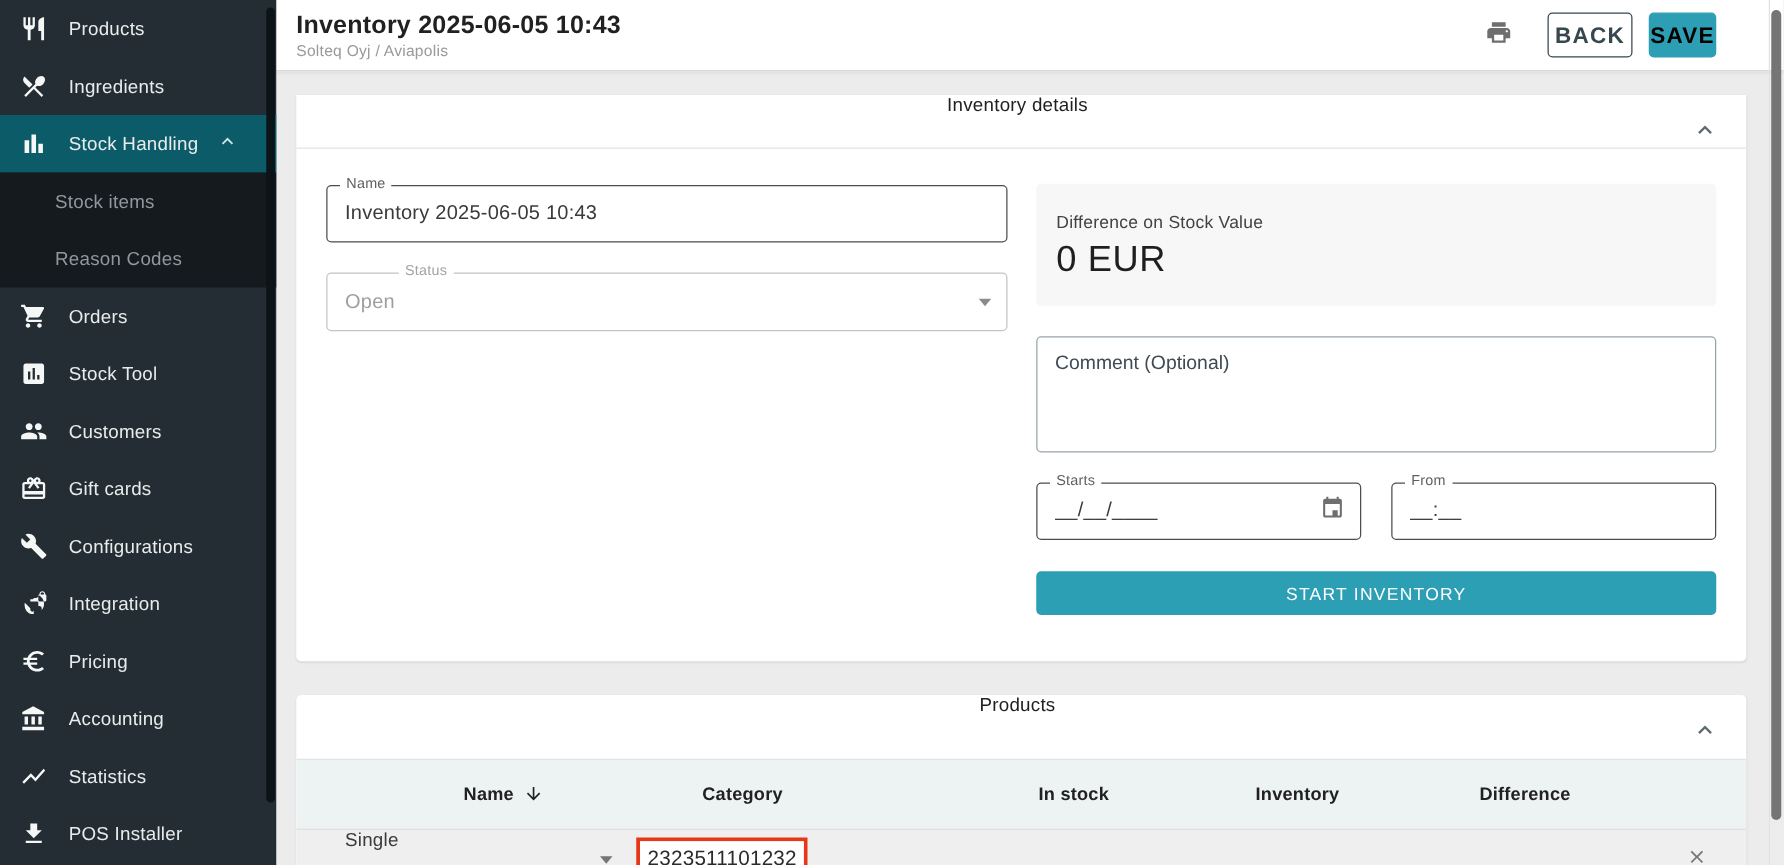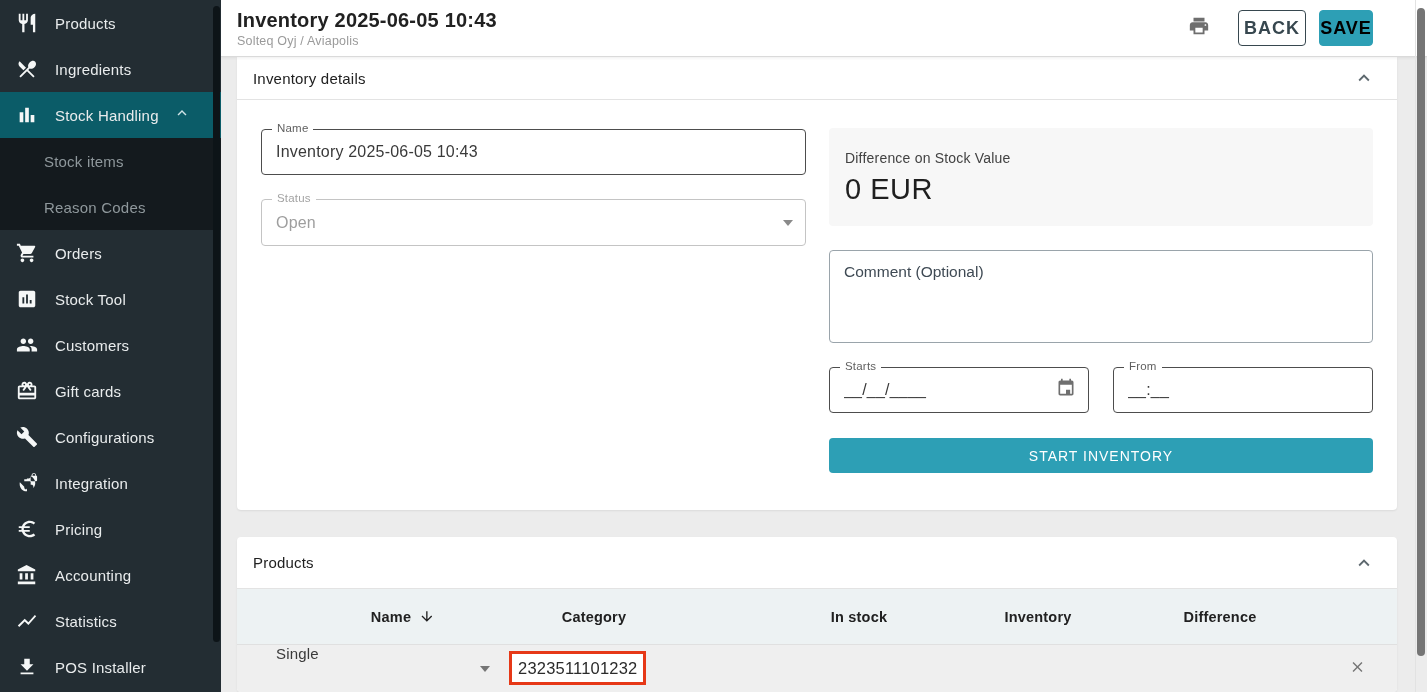--- a/index.html
+++ b/index.html
@@ -15,54 +15,54 @@
   .nav-item .lbl { font-size:15px; color:#e9eced; letter-spacing:.2px; }
   .nav-item.active { background:#0b5c68; }
   .nav-item .expand { margin-left:14px; }
   .nav-item .expand svg { width:18px; height:18px; fill:#cfe3e6; }
   .subgroup { background:#141a1e; }
   .subnav-item { display:flex; align-items:center; height:46px; padding-left:44px; cursor:pointer; }
   .subnav-item .lbl { font-size:15px; color:#8f989c; letter-spacing:.2px; }
   .side-scroll-thumb { position:absolute; top:6px; right:1px; width:7px; height:636px; background:#0d1418; border-radius:4px; }
 
   
-  .main { position:relative; flex:1; height:692px; display:flex; flex-direction:column; background:#ececec; }
+  .main { position:relative; flex:1; height:692px; display:flex; flex-direction:column; background:#ececec;gap:19px; }
   .topbar { position:relative; height:57px; background:#ffffff; border-bottom:1px solid #dadada;
             box-shadow:0 1px 3px rgba(0,0,0,.07); display:flex; align-items:center; padding:0 54px 0 16px; z-index:3; }
   .title-block { display:flex; flex-direction:column; justify-content:center; }
   .page-title { font-size:20px; font-weight:700; color:#212121; letter-spacing:.2px; }
   .page-subtitle { font-size:12.5px; color:#9a9a9a; margin-top:2px; letter-spacing:.2px; }
   .topbar-spacer { flex:1; }
   .icon-btn { width:34px; height:34px; display:flex; align-items:center; justify-content:center; cursor:pointer; margin-right:22px; }
   .icon-btn svg { width:22px; height:22px; fill:#6e6e6e; }
   .btn { height:36px; border-radius:4px; font-size:18px; font-weight:700; letter-spacing:1px;
          display:flex; align-items:center; justify-content:center; cursor:pointer; }
   .btn-outline { width:68px; background:#fff; border:1px solid #37474f; color:#37474f; margin-right:13px; }
   .btn-solid { width:54px; background:#2d9fb5; border:1px solid #2d9fb5; color:#000000; }
 
   .content { position:relative; flex:1; background:#ececec; }
   .card { position:absolute; left:16px; width:1160px; background:#fff; border-radius:4px;
           box-shadow:0 1px 2px rgba(0,0,0,.08); overflow:hidden; }
   .card1 { top:0; height:453px; border-top-left-radius:0; border-top-right-radius:0; }
   .card2 { top:480px; height:155px; }
-  .section-head { position:relative; display:flex; align-items:center; border-bottom:1px solid #e3e3e3; padding:0 22px 0 16px; cursor:pointer; }
+  .section-head { position:relative; display:flex; align-items:center; border-bottom:1px solid #e3e3e3; padding:0 22px 0 16px; cursor:pointer;flex-direction:column; }
   .card1 .section-head { height:43px; }
   .card2 .section-head { height:52px; }
   .section-title { font-size:15px; color:#212121; letter-spacing:.2px; }
   .chev { margin-left:auto; display:flex; cursor:pointer; }
   .chev svg { width:22px; height:22px; fill:#5f6a70; }
 
   
   .ofield { position:absolute; border:1px solid #4d4d4d; border-radius:4px; background:#fff; }
   .ofield .flabel { position:absolute; top:-8px; left:10px; background:#fff; padding:0 5px;
                     font-size:11.5px; color:#5f5f5f; letter-spacing:.2px; }
   .ofield input { width:100%; height:100%; border:none; outline:none; background:transparent;
                   font-family:"Liberation Sans", sans-serif; font-size:16px; color:#3a3a3a; padding:0 14px; letter-spacing:.2px; }
   .ofield.muted { border-color:#c4c4c4; }
-  .ofield.muted .flabel { color:#a3a3a3; }
+  .ofield.muted .flabel { color:#a3a3a3;margin-left:47px; }
   .select-value { display:flex; align-items:center; height:100%; padding:0 14px; font-size:16px; color:#9e9e9e; letter-spacing:.2px; }
   .dd-arrow { position:absolute; right:12px; top:50%; transform:translateY(-50%); width:0; height:0;
               border-left:5px solid transparent; border-right:5px solid transparent; border-top:6px solid #8a8a8a; }
   .cal-ico { position:absolute; right:12px; top:50%; transform:translateY(-50%); }
   .cal-ico svg { width:20px; height:20px; fill:#6f6f6f; }
 
   .diff-panel { position:absolute; left:592px; top:71px; width:544px; height:98px; background:#f7f7f7; border-radius:4px; padding:22px 16px 0 16px; }
   .diff-label { font-size:14px; color:#424242; letter-spacing:.2px; }
   .diff-value { font-size:29px; color:#1f1f1f; margin-top:7px; letter-spacing:.5px; }
 

